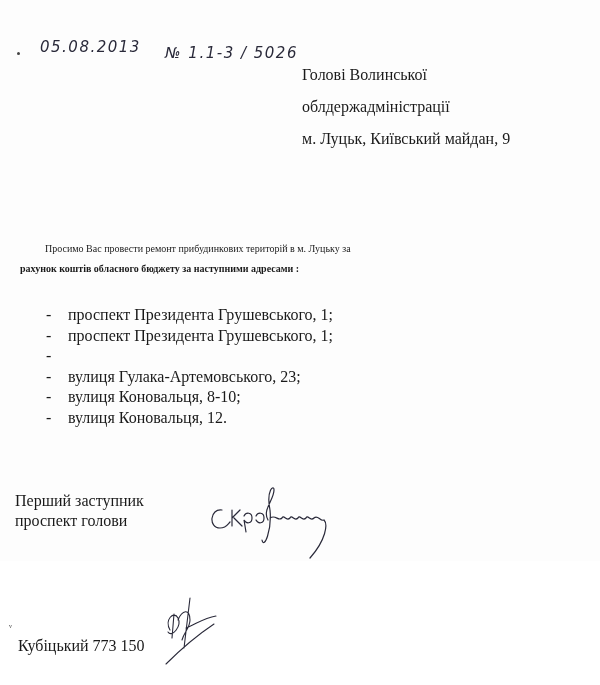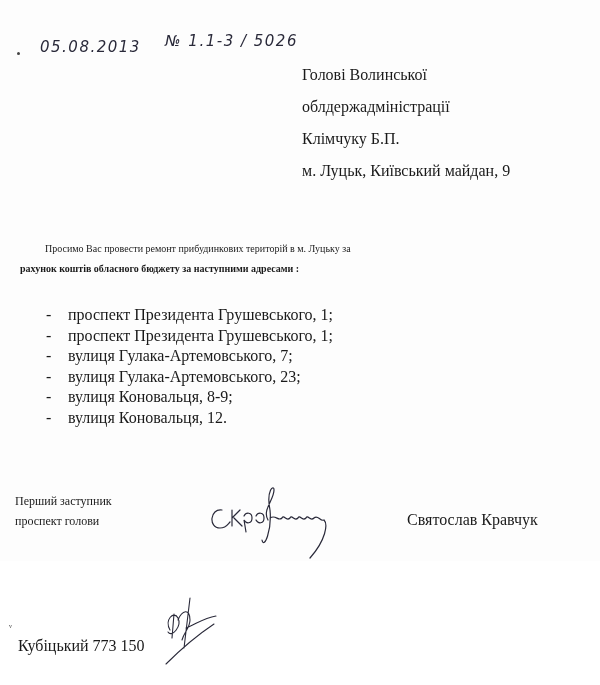--- a/index.html
+++ b/index.html
@@ -24,21 +24,21 @@
     .handwritten {
       position: absolute;
       font-family: "DejaVu Sans", sans-serif;
       font-style: italic;
       font-size: 15px;
       letter-spacing: 1.5px;
       color: #2a2a3a;
       font-weight: 300;
     }
     .reg-date { left: 40px; top: 38px; }
-    .reg-number { left: 165px; top: 32px; text-align: right; }
+    .reg-number { left: 165px; top: 44px; text-align: right; }
     .dot-mark {
       position: absolute;
       left: 17px; top: 52px;
       width: 3px; height: 3px;
       background: #444;
       border-radius: 50%;
     }
     .addressee {
       position: absolute;
       left: 302px;
@@ -72,21 +72,21 @@
       white-space: nowrap;
     }
     .address-list .dash {
       width: 22px;
       display: inline-block;
     }
     .signer-title {
       position: absolute;
       left: 15px;
       top: 491px;
-      font-size: 12px;
+      font-size: 16px;
       line-height: 20px;
     }
     .signer-name {
       position: absolute;
       left: 407px;
       top: 511px;
       font-size: 16px;
       white-space: nowrap;
     }
     .signature-main {
@@ -122,49 +122,47 @@
 
 <div class="page">
 
   <div class="dot-mark"></div>
   <div class="handwritten reg-date">05.08.2013</div>
   <div class="handwritten reg-number">№ 1.1-3 / 5026</div>
 
   <div class="addressee">
     <div>Голові Волинської</div>
     <div>облдержадміністрації</div>
-    <div>Клімчуку Б.П.</div>
     <div>м. Луцьк, Київський майдан, 9</div>
   </div>
 
   <div class="body-text">
     <div class="line1">Просимо Вас провести ремонт прибудинкових територій в м. Луцьку  за</div>
     <div class="line2">рахунок коштів обласного бюджету за наступними адресами :</div>
   </div>
 
   <ul class="address-list">
     <li>
       <span class="dash">-</span>
       <span>проспект Президента Грушевського, 1;</span>
     </li>
     <li>
       <span class="dash">-</span>
       <span>проспект Президента Грушевського, 1;</span>
     </li>
     <li>
       <span class="dash">-</span>
-      <span>вулиця Гулака-Артемовського, 7;</span>
     </li>
     <li>
       <span class="dash">-</span>
       <span>вулиця Гулака-Артемовського, 23;</span>
     </li>
     <li>
       <span class="dash">-</span>
-      <span>вулиця Коновальця, 8-9;</span>
+      <span>вулиця Коновальця, 8-10;</span>
     </li>
     <li>
       <span class="dash">-</span>
       <span>вулиця Коновальця, 12.</span>
     </li>
   </ul>
 
   <div class="signer-title">
     <div>Перший заступник</div>
     <div>проспект голови</div>
@@ -173,21 +171,20 @@
   <svg class="signature-main" viewBox="0 0 150 90">
     <path d="M22 30 C10 28, 8 48, 20 48 C26 48, 28 44, 30 42
              M32 30 L32 46 M32 38 L40 30 M34 38 L42 46
              M44 36 C46 32, 52 32, 52 38 C52 44, 46 44, 44 40 L46 52
              M56 36 C58 32, 64 32, 64 38 C64 44, 58 44, 56 40
              M68 40 C62 30, 74 20, 74 10 C74 4, 66 10, 70 30 C72 50, 64 70, 62 60
              M70 38 C76 34, 78 42, 82 38 C84 34, 86 42, 90 38 C92 34, 94 42, 98 38 C100 34, 102 42, 106 38 C108 34, 110 42, 114 38 C118 34, 120 42, 124 40
              M124 40 C128 44, 126 60, 110 78" fill="none" stroke="#2a2a3a" stroke-width="1.2" stroke-linecap="round"></path>
   </svg>
 
-  <div class="signer-name">Святослав Кравчук</div>
 
   <div class="executor-mark">ᵛ</div>
   <div class="executor">Кубіцький 773 150</div>
 
   <svg class="signature-exec" viewBox="0 0 70 75">
     <path d="M10 40 C4 30, 14 20, 18 28 C22 36, 12 48, 8 42
              M14 24 L12 48
              M18 30 C22 20, 30 18, 30 30 C30 38, 24 42, 22 50
              M30 8 L24 58
              M26 38 C36 34, 44 28, 56 26

